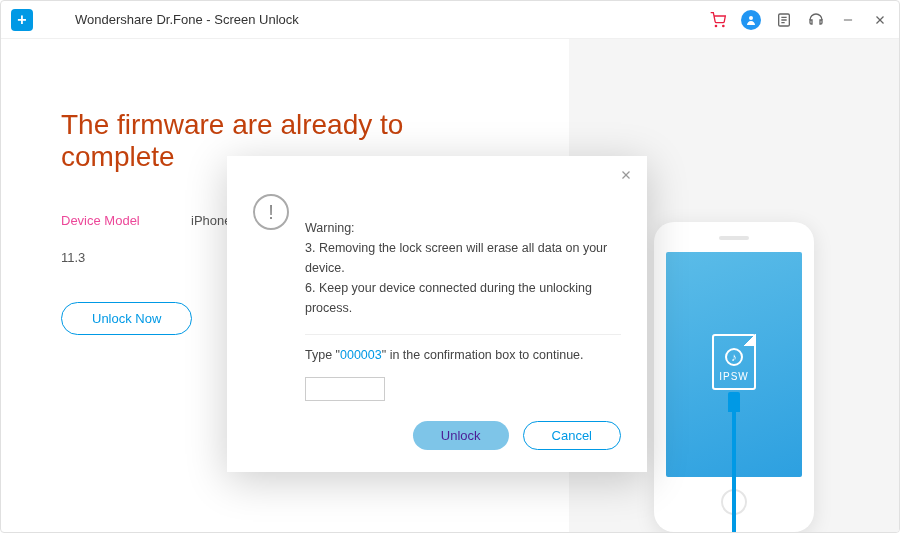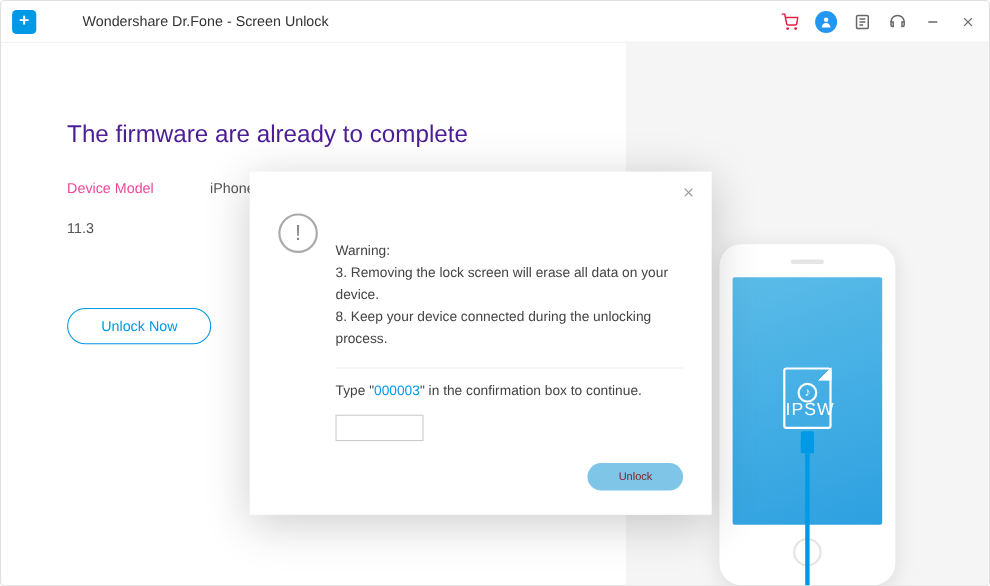--- a/index.html
+++ b/index.html
@@ -13,52 +13,52 @@
     .titlebar-right { margin-left: auto; display: flex; align-items: center; gap: 14px; }
     .tb-icon { width: 18px; height: 18px; display: flex; align-items: center; justify-content: center; cursor: pointer; color: #666; }
     .cart-icon svg { stroke: #e91e40; }
     .user-badge { width: 20px; height: 20px; background: #2196f3; border-radius: 50%; display: flex; align-items: center; justify-content: center; }
     
     
     .main { display: flex; height: calc(100% - 38px); position: relative; }
     .left-panel { flex: 1; padding: 70px 50px 0 60px; }
     .right-panel { width: 330px; background: #f5f5f5; position: relative; display: flex; justify-content: center; align-items: flex-end; }
     
-    .headline { color: #4c1d95; font-size: 22px; font-weight: 500; margin-bottom: 28px; }
+    .headline { color: #c2410c; font-size: 28px; font-weight: 500; margin-bottom: 40px; }
     .info-row { display: flex; margin-bottom: 22px; font-size: 13px; }
     .info-label { width: 130px; color: #ec4899; }
     .info-value { color: #555; }
-    .unlock-now-btn { margin-top: 43px; border: 1px solid #0099e5; color: #0099e5; background: #fff; border-radius: 20px; padding: 8px 30px; font-size: 13px; cursor: pointer; }
+    .unlock-now-btn { margin-top: 15px; border: 1px solid #0099e5; color: #0099e5; background: #fff; border-radius: 20px; padding: 8px 30px; font-size: 13px; cursor: pointer; }
     
     
     .phone { width: 160px; height: 310px; background: #fff; border-radius: 20px; box-shadow: 0 4px 20px rgba(0,0,0,0.1); margin-bottom: 0; position: relative; display: flex; flex-direction: column; align-items: center; }
     .phone-speaker { width: 30px; height: 4px; background: #e5e5e5; border-radius: 3px; margin-top: 14px; }
     .phone-screen { width: 136px; height: 225px; background: linear-gradient(160deg, #5bbce8 0%, #2da0e0 100%); margin-top: 12px; border-radius: 2px; display: flex; align-items: center; justify-content: center; }
     .ipsw-icon { text-align: center; }
     .ipsw-doc { width: 44px; height: 56px; border: 2px solid #fff; border-radius: 3px; position: relative; margin: 0 auto 6px; }
     .ipsw-doc::before { content: ""; position: absolute; top: -2px; right: -2px; width: 12px; height: 12px; background: linear-gradient(135deg, transparent 49%, #fff 50%); }
     .ipsw-note { width: 18px; height: 18px; border: 2px solid #fff; border-radius: 50%; position: absolute; top: 12px; left: 50%; transform: translateX(-50%); display: flex; align-items: center; justify-content: center; color: #fff; font-size: 11px; }
-    .ipsw-label { color: #fff; font-size: 16px; letter-spacing: 1px; position: absolute; bottom: 6px; left: 0; right: 0; text-align: left; }
+    .ipsw-label { color: #fff; font-size: 10px; letter-spacing: 1px; position: absolute; bottom: 6px; left: 0; right: 0; text-align: center; }
     .phone-home { width: 26px; height: 26px; border: 2px solid #e5e5e5; border-radius: 50%; margin-top: 12px; }
     .cable { position: absolute; bottom: -80px; left: 50%; transform: translateX(-50%); width: 16px; }
     .cable-tip { width: 12px; height: 20px; background: #0099e5; border-radius: 2px 2px 0 0; margin: 0 auto; }
     .cable-wire { width: 4px; height: 200px; background: #0099e5; margin: 0 auto; }
     
     
     .modal { position: absolute; top: 155px; left: 226px; width: 420px; background: #fff; box-shadow: 0 8px 40px rgba(0,0,0,0.2); padding: 18px 26px 22px 26px; z-index: 10; }
     .modal-close { position: absolute; top: 12px; right: 14px; cursor: pointer; color: #999; font-size: 16px; }
     .modal-body { display: flex; gap: 16px; margin-top: 20px; }
     .warn-icon { width: 36px; height: 36px; border: 2px solid #aaa; border-radius: 50%; flex-shrink: 0; display: flex; align-items: center; justify-content: center; color: #888; font-size: 20px; }
     .modal-text { font-size: 12.5px; color: #444; line-height: 1.6; }
     .modal-text .heading { font-weight: 500; margin-top: 24px; }
     .confirm-line { margin-top: 16px; font-size: 12.5px; color: #444; border-top: 1px solid #eee; padding-top: 10px; }
     .code-highlight { color: #0099e5; }
     .confirm-input { margin-top: 12px; width: 80px; height: 24px; border: 1px solid #ccc; padding: 2px 6px; font-size: 12px; }
     .modal-footer { display: flex; justify-content: flex-end; gap: 14px; margin-top: 20px; }
-    .btn-unlock { background: #7ec5e8; color: #7f1d1d; border: none; border-radius: 16px; padding: 7px 28px; font-size: 10px; cursor: pointer; }
+    .btn-unlock { background: #7ec5e8; color: #4c1d95; border: none; border-radius: 16px; padding: 7px 28px; font-size: 13px; cursor: pointer; }
     .btn-cancel { background: #fff; color: #0099e5; border: 1px solid #0099e5; border-radius: 16px; padding: 6px 28px; font-size: 13px; cursor: pointer; }
   </style>
 </head>
 <body>
 
 <div class="titlebar">
   <div class="app-logo">
       <span>+</span>
     </div>
   <div class="app-title">Wondershare Dr.Fone - Screen Unlock</div>
@@ -143,23 +143,24 @@
     <svg width="14" height="14" viewBox="0 0 24 24" stroke="#999" stroke-width="2">
         <line x1="6" y1="6" x2="18" y2="18"></line>
         <line x1="6" y1="18" x2="18" y2="6"></line>
       </svg>
   </div>
   <div class="modal-body">
     <div class="warn-icon">!</div>
     <div class="modal-text">
       <div class="heading">Warning:</div>
       <div>3. Removing the lock screen will erase all data on your device.</div>
-      <div>8. Keep your device connected during the unlocking process.</div>
+      <div>6. Keep your device connected during the unlocking process.</div>
       <div class="confirm-line">
         <span>Type "</span><span class="code-highlight">000003</span><span>" in the confirmation box to continue.</span>
       </div>
       <input type="text" class="confirm-input" style="">
     </div>
   </div>
   <div class="modal-footer">
     <button class="btn-unlock">Unlock</button>
+    <button class="btn-cancel">Cancel</button>
   </div>
 </div>
 
 </body></html>

